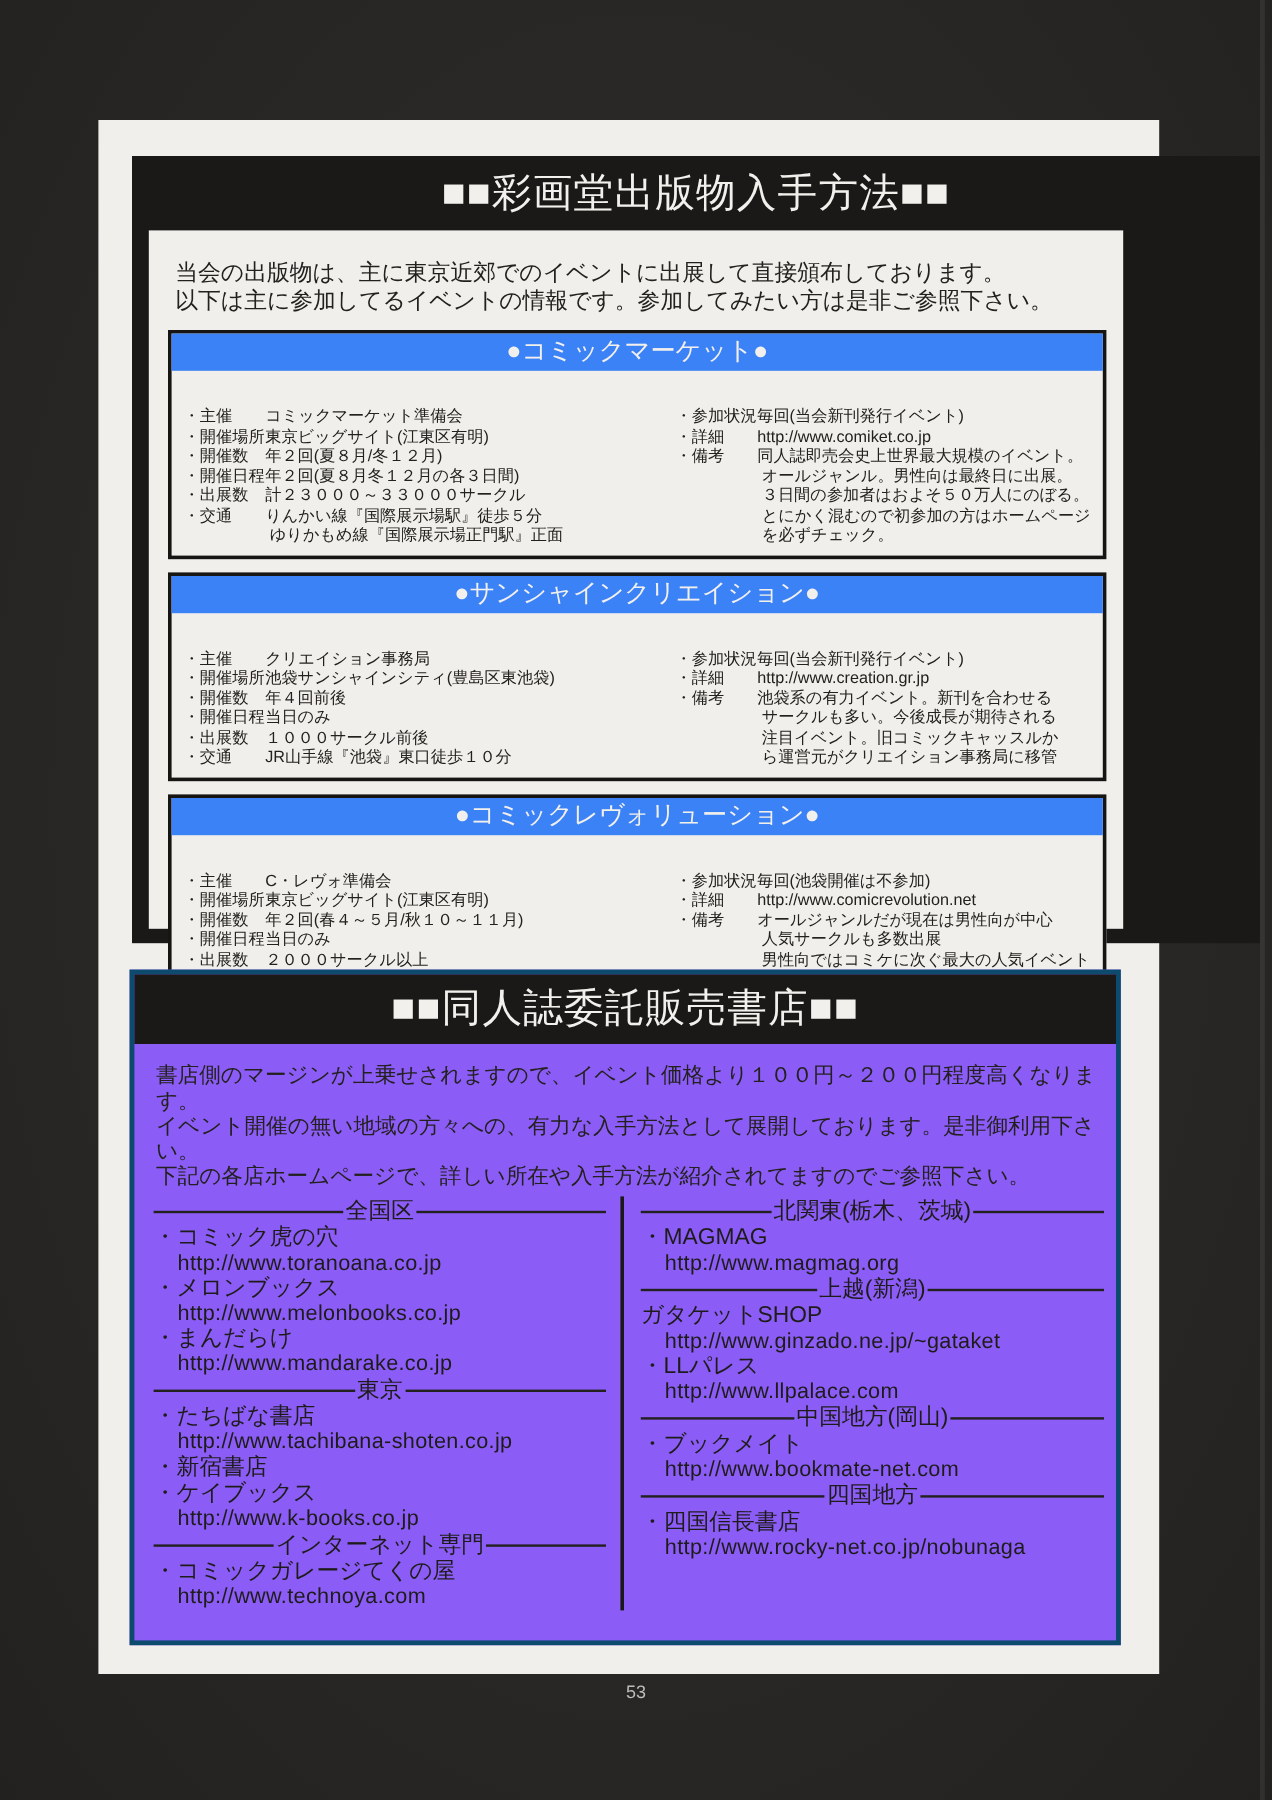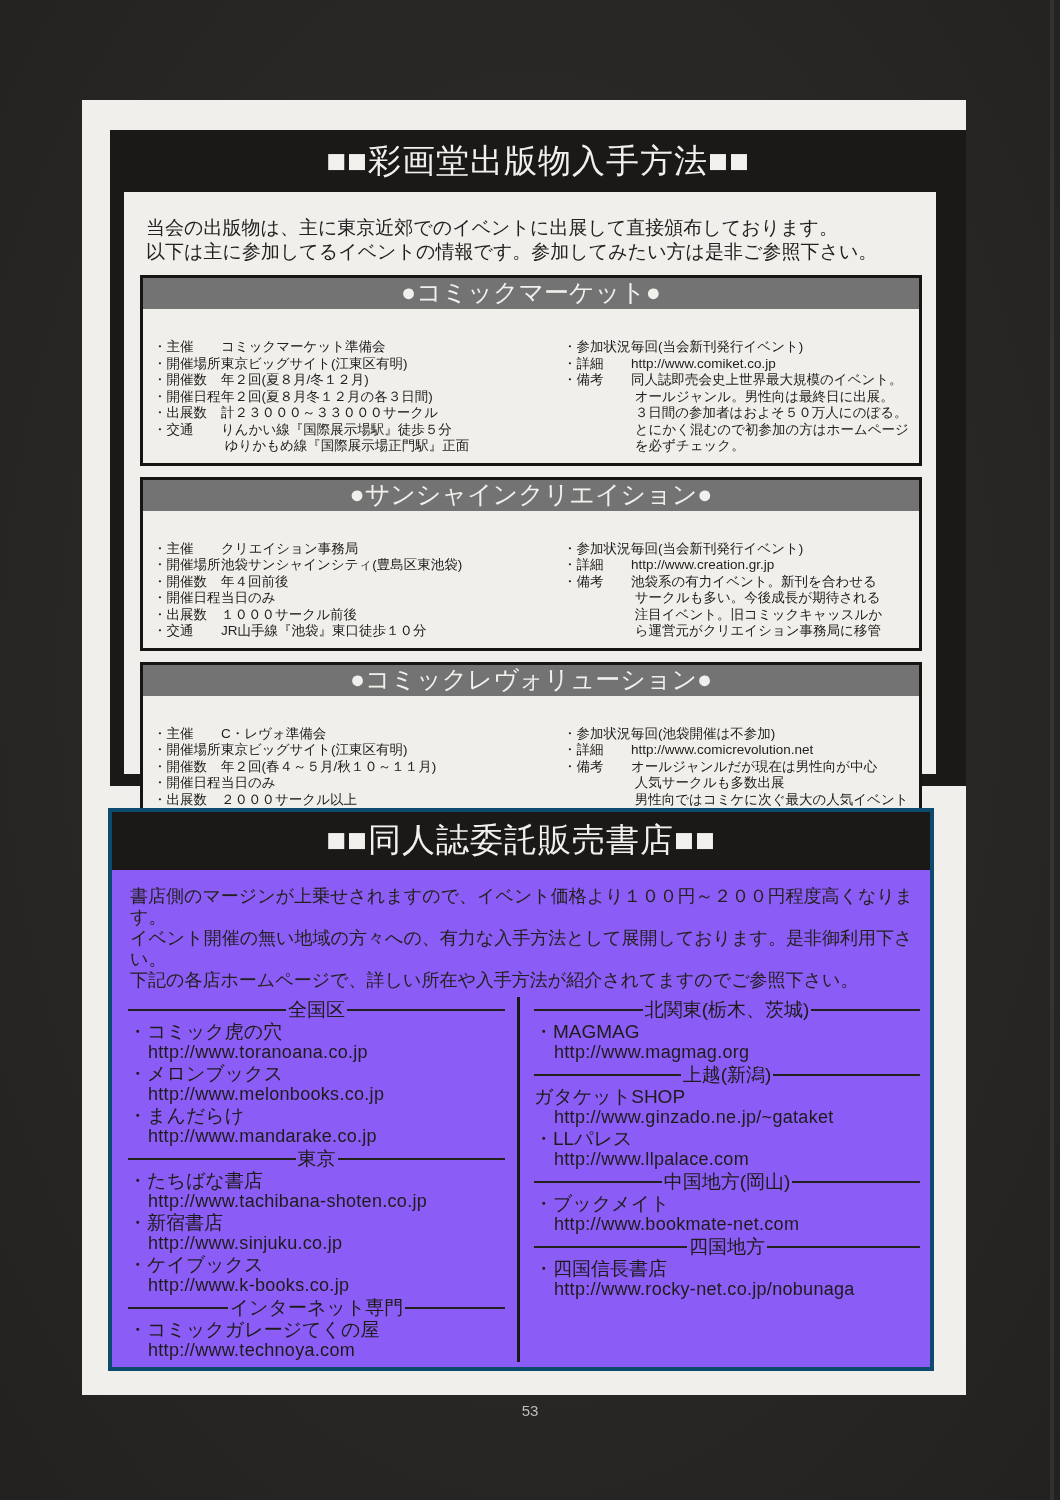--- a/index.html
+++ b/index.html
@@ -8,27 +8,27 @@
     background:#2a2927;
     font-family:"Liberation Sans",sans-serif;
     -webkit-font-smoothing:antialiased;
   }
   .scan{position:absolute;inset:0;
     background:radial-gradient(ellipse at 50% 45%, #2d2c2a 0%, #282725 60%, #222120 100%);}
   .scan-edge{position:absolute;right:6px;top:0;bottom:0;width:4px;background:rgba(190,190,185,0.10);}
   .paper{position:absolute;left:82px;top:100px;width:884px;height:1295px;background:#f1efeb;}
 
   
-  .section1{position:absolute;left:28px;top:30px;width:856px;height:656px;background:#1a1917;}
+  .section1{position:absolute;left:28px;top:30px;width:940px;height:656px;background:#1a1917;}
   .s1-title{color:#f2f0ec;text-align:center;font-size:33px;line-height:33px;padding-top:14px;letter-spacing:1px;white-space:nowrap;}
   .s1-inner{position:absolute;left:14px;top:62px;width:812px;height:582px;background:#f1efeb;}
   .s1-intro{padding:24px 8px 0 22px;font-size:19px;line-height:24px;color:#23211f;}
   .event-box{margin:11px 14px 0 16px;border:3px solid #161513;background:#f1efeb;}
   .event-box:first-of-type{margin-top:14px;}
-  .event-header{background:#737373;color:#f2f0ec;text-align:center;font-size:25px;line-height:21px;padding:4px 0 6px;}
+  .event-header{background:#3b82f6;color:#f2f0ec;text-align:center;font-size:21px;line-height:21px;padding:4px 0 6px;}
   .event-body{display:flex;padding:7px 4px 8px 10px;font-size:13.5px;line-height:16.5px;color:#23211f;margin-top:23px;}
   .event-body.tall{padding-bottom:20px;}
   .event-col{box-sizing:border-box;}
   .event-col.left{width:410px;flex:none;}
   .event-col.right{flex:1;}
   .row{display:grid;grid-template-columns:68px 1fr;align-items:start;}
   .row .lbl{white-space:nowrap;}
   .row .val{white-space:pre-wrap;}
 
   
@@ -244,21 +244,20 @@
               <span class="dline"></span>
               <span class="dtext">東京</span>
               <span class="dline"></span>
             </div>
           <div class="store">
               <div class="sname">・たちばな書店</div>
               <div class="surl">http://www.tachibana-shoten.co.jp</div>
             </div>
           <div class="store">
               <div class="sname">・新宿書店</div>
-              <div class="surl">http://www.sinjuku.co.jp</div>
             </div>
           <div class="store">
               <div class="sname">・ケイブックス</div>
               <div class="surl">http://www.k-books.co.jp</div>
             </div>
           <div class="divider">
               <span class="dline"></span>
               <span class="dtext">インターネット専門</span>
               <span class="dline"></span>
             </div>

